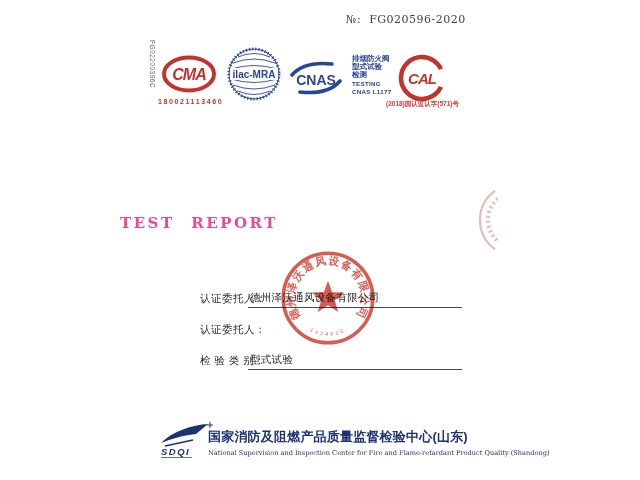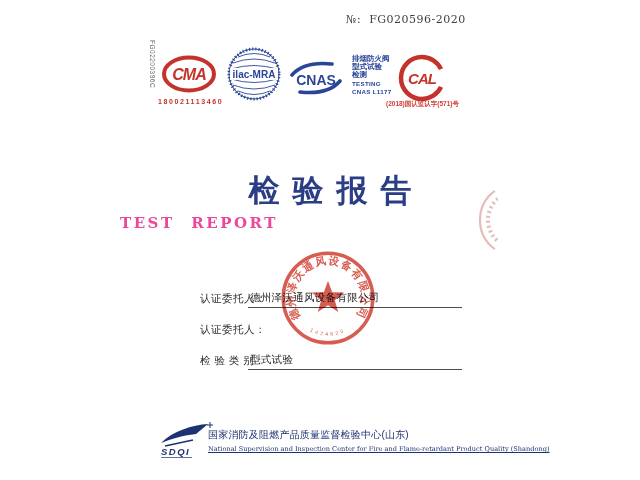--- a/index.html
+++ b/index.html
@@ -41,22 +41,22 @@
   #frow-1{top:321px;}
   #frow-2{top:352px;}
 
   
   #stamp{left:272px;top:242px;width:112px;height:112px;mix-blend-mode:multiply;opacity:.9;}
   #edge-stamp{left:470px;top:178px;width:70px;height:90px;opacity:.55;}
 
   
   #footer-logo{left:158px;top:422px;}
   #footer-text{left:208px;top:428px;width:300px;color:#1d3272;}
-  #footer-cn{font-size:10px;font-weight:normal;letter-spacing:.2px;white-space:nowrap;}
-  #footer-en{margin-top:3px;font-family:"DejaVu Serif",serif;font-size:6.6px;white-space:nowrap;text-decoration:underline;}
+  #footer-cn{font-size:13px;font-weight:bold;letter-spacing:.2px;white-space:nowrap;}
+  #footer-en{margin-top:3px;font-family:"DejaVu Serif",serif;font-size:6.6px;white-space:nowrap;}
 </style>
 </head>
 <body>
 
 <div id="page">
 
   <div id="report-no" class="abs">
     <span class="lab">№:</span><span>FG020596-2020</span>
   </div>
 
@@ -93,21 +93,20 @@
     <div class="en">TESTING</div>
     <div class="en">CNAS L1177</div>
   </div>
 
   <svg id="cal" class="abs logo" width="52" height="50" viewBox="0 0 52 50">
     <circle cx="26" cy="25" r="21" fill="none" stroke="#c4332b" stroke-width="4.5" pathLength="100" stroke-dasharray="86 14" stroke-dashoffset="-7"></circle>
     <text x="26" y="31" text-anchor="middle" font-size="15" font-weight="bold" font-style="italic" fill="#c4332b" letter-spacing="-1">CAL</text>
   </svg>
   <div id="cal-cap" class="abs">(2018)国认监认字(571)号</div>
 
-  <div id="title-cn" class="abs">检验报告</div>
   <div id="title-en" class="abs">TEST REPORT</div>
 
   <svg id="edge-stamp" class="abs" width="70" height="90" viewBox="0 0 70 90">
     <defs>
         <clipPath id="edgeclip">
           <rect x="0" y="0" width="28" height="90"></rect>
         </clipPath>
       </defs>
     <circle cx="46" cy="42" r="36" fill="none" stroke="#d4867f" stroke-width="2.2" pathLength="100" stroke-dasharray="30 70" stroke-dashoffset="-35"></circle>
     <circle cx="46" cy="42" r="28" fill="none" stroke="#d4867f" stroke-width="4" stroke-dasharray="2 3" clip-path="url(#edgeclip)"></circle>

